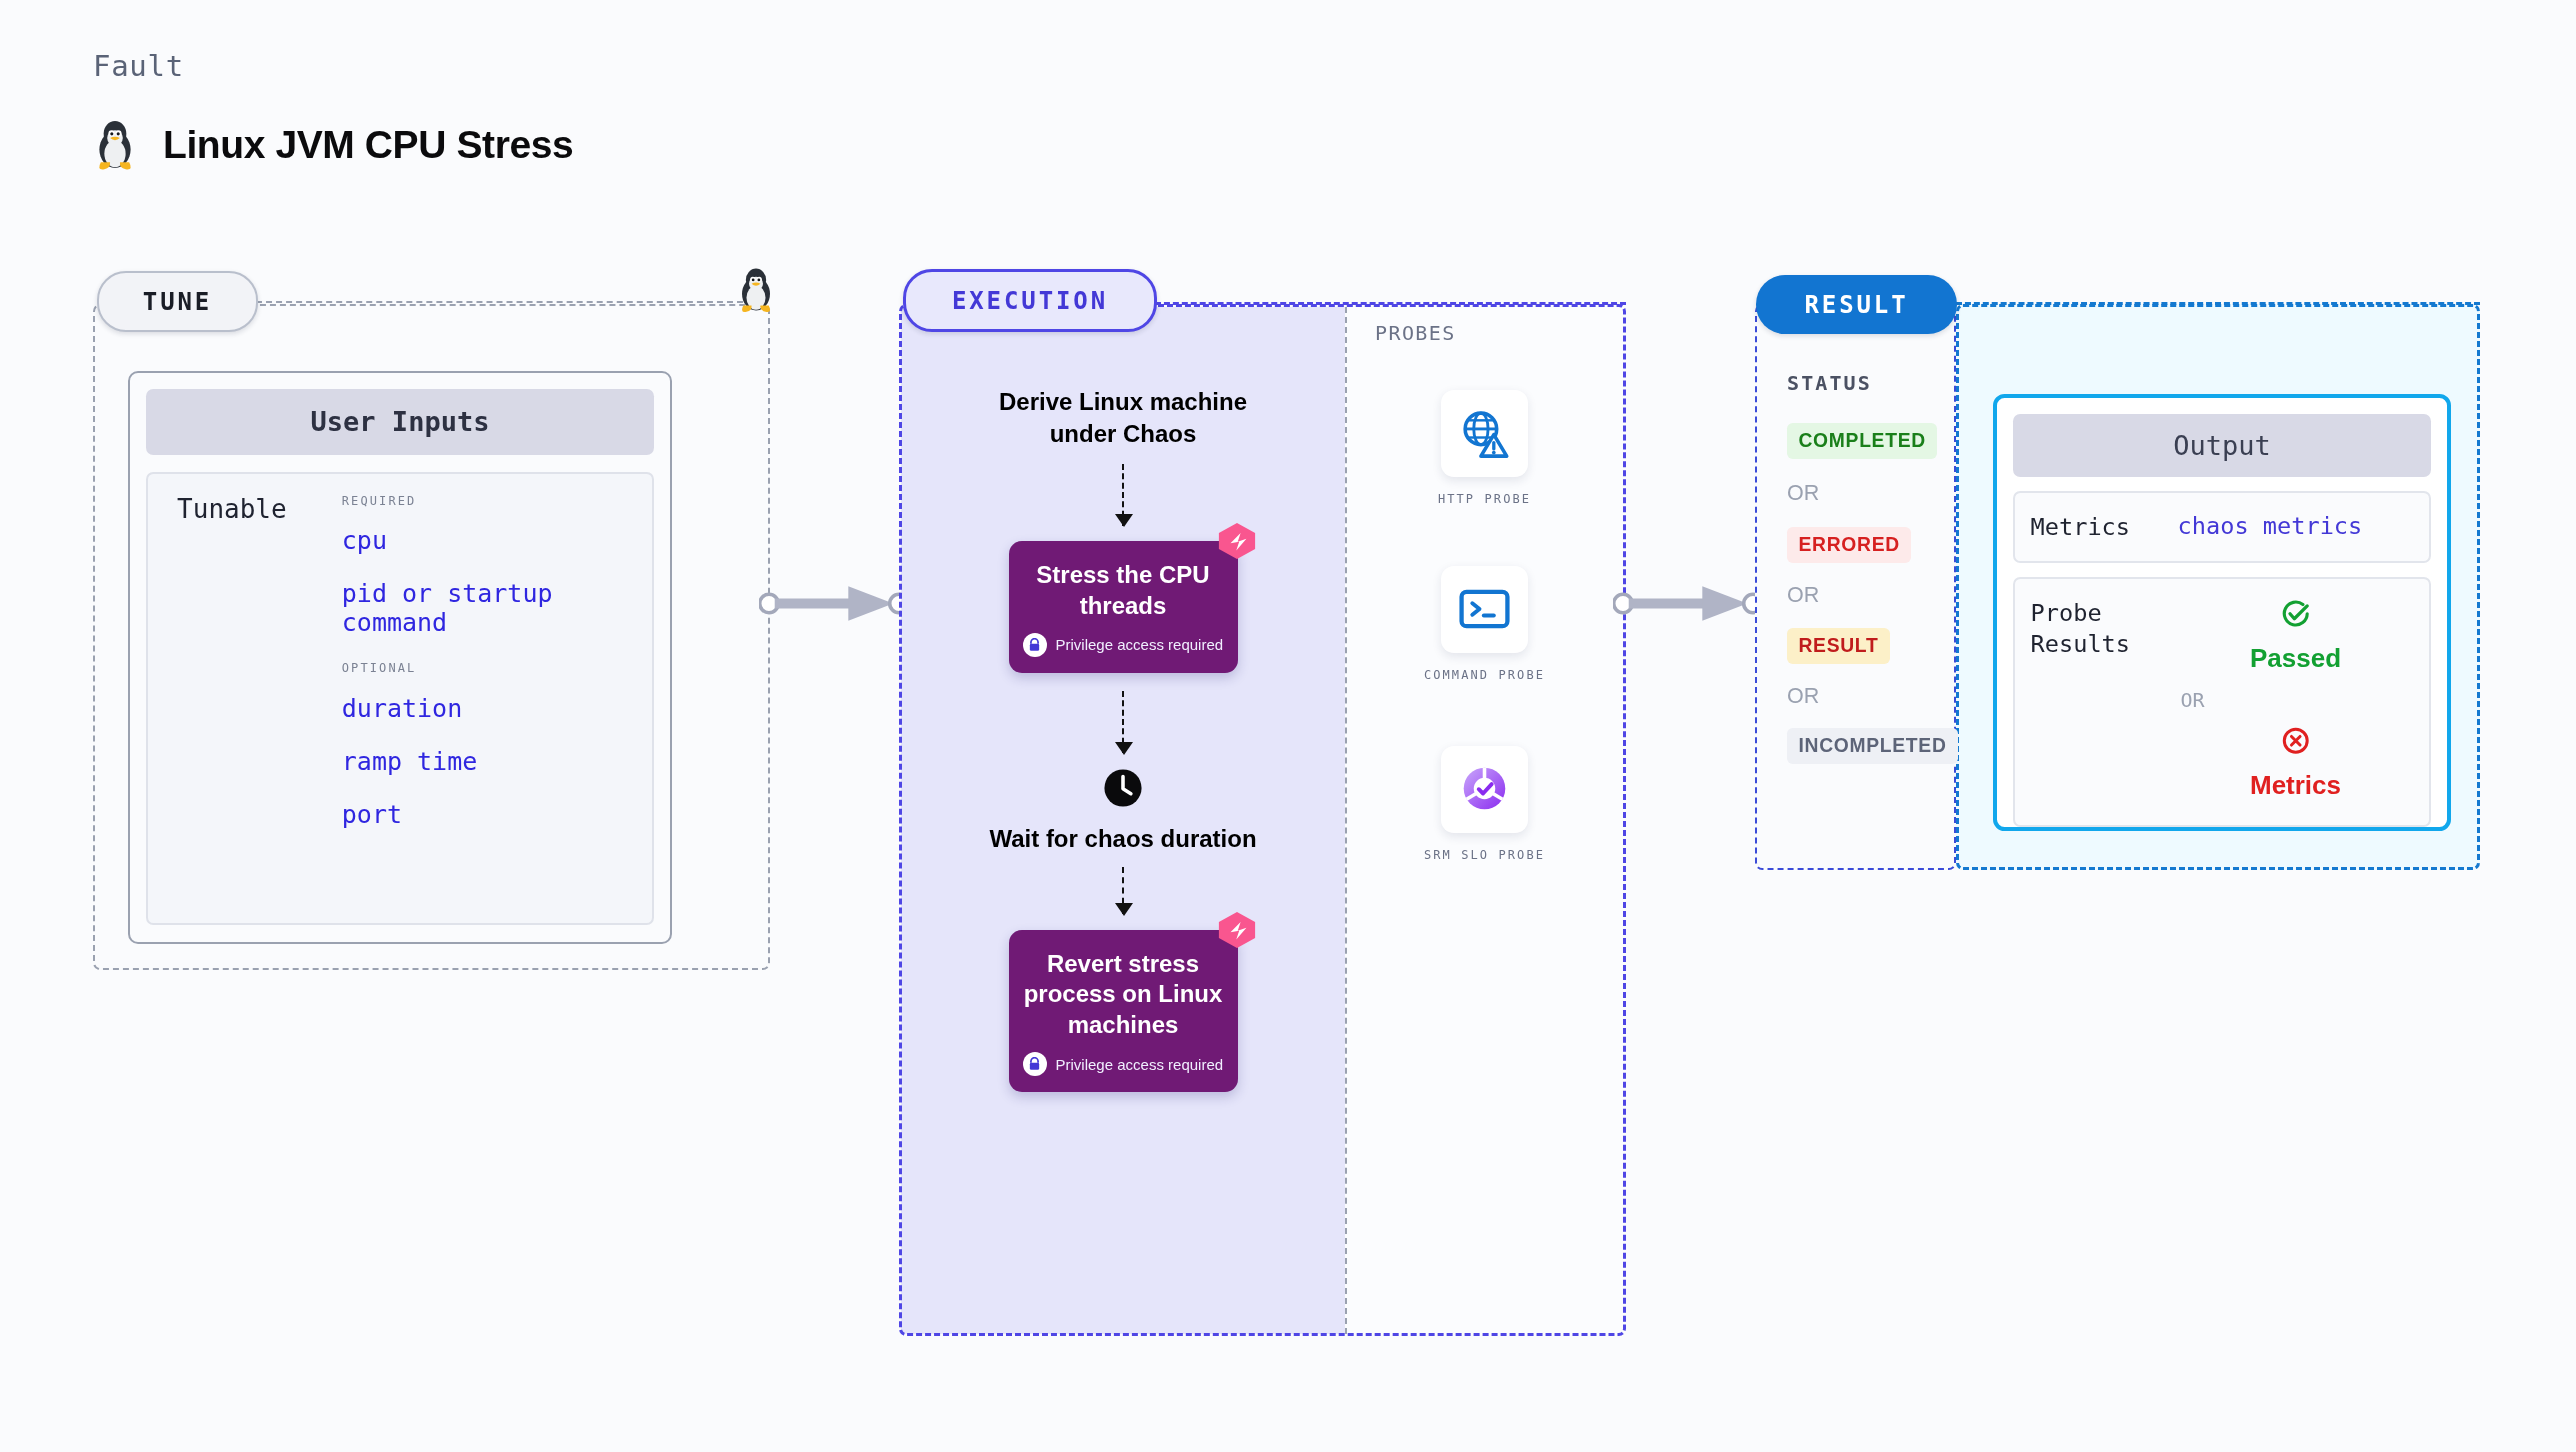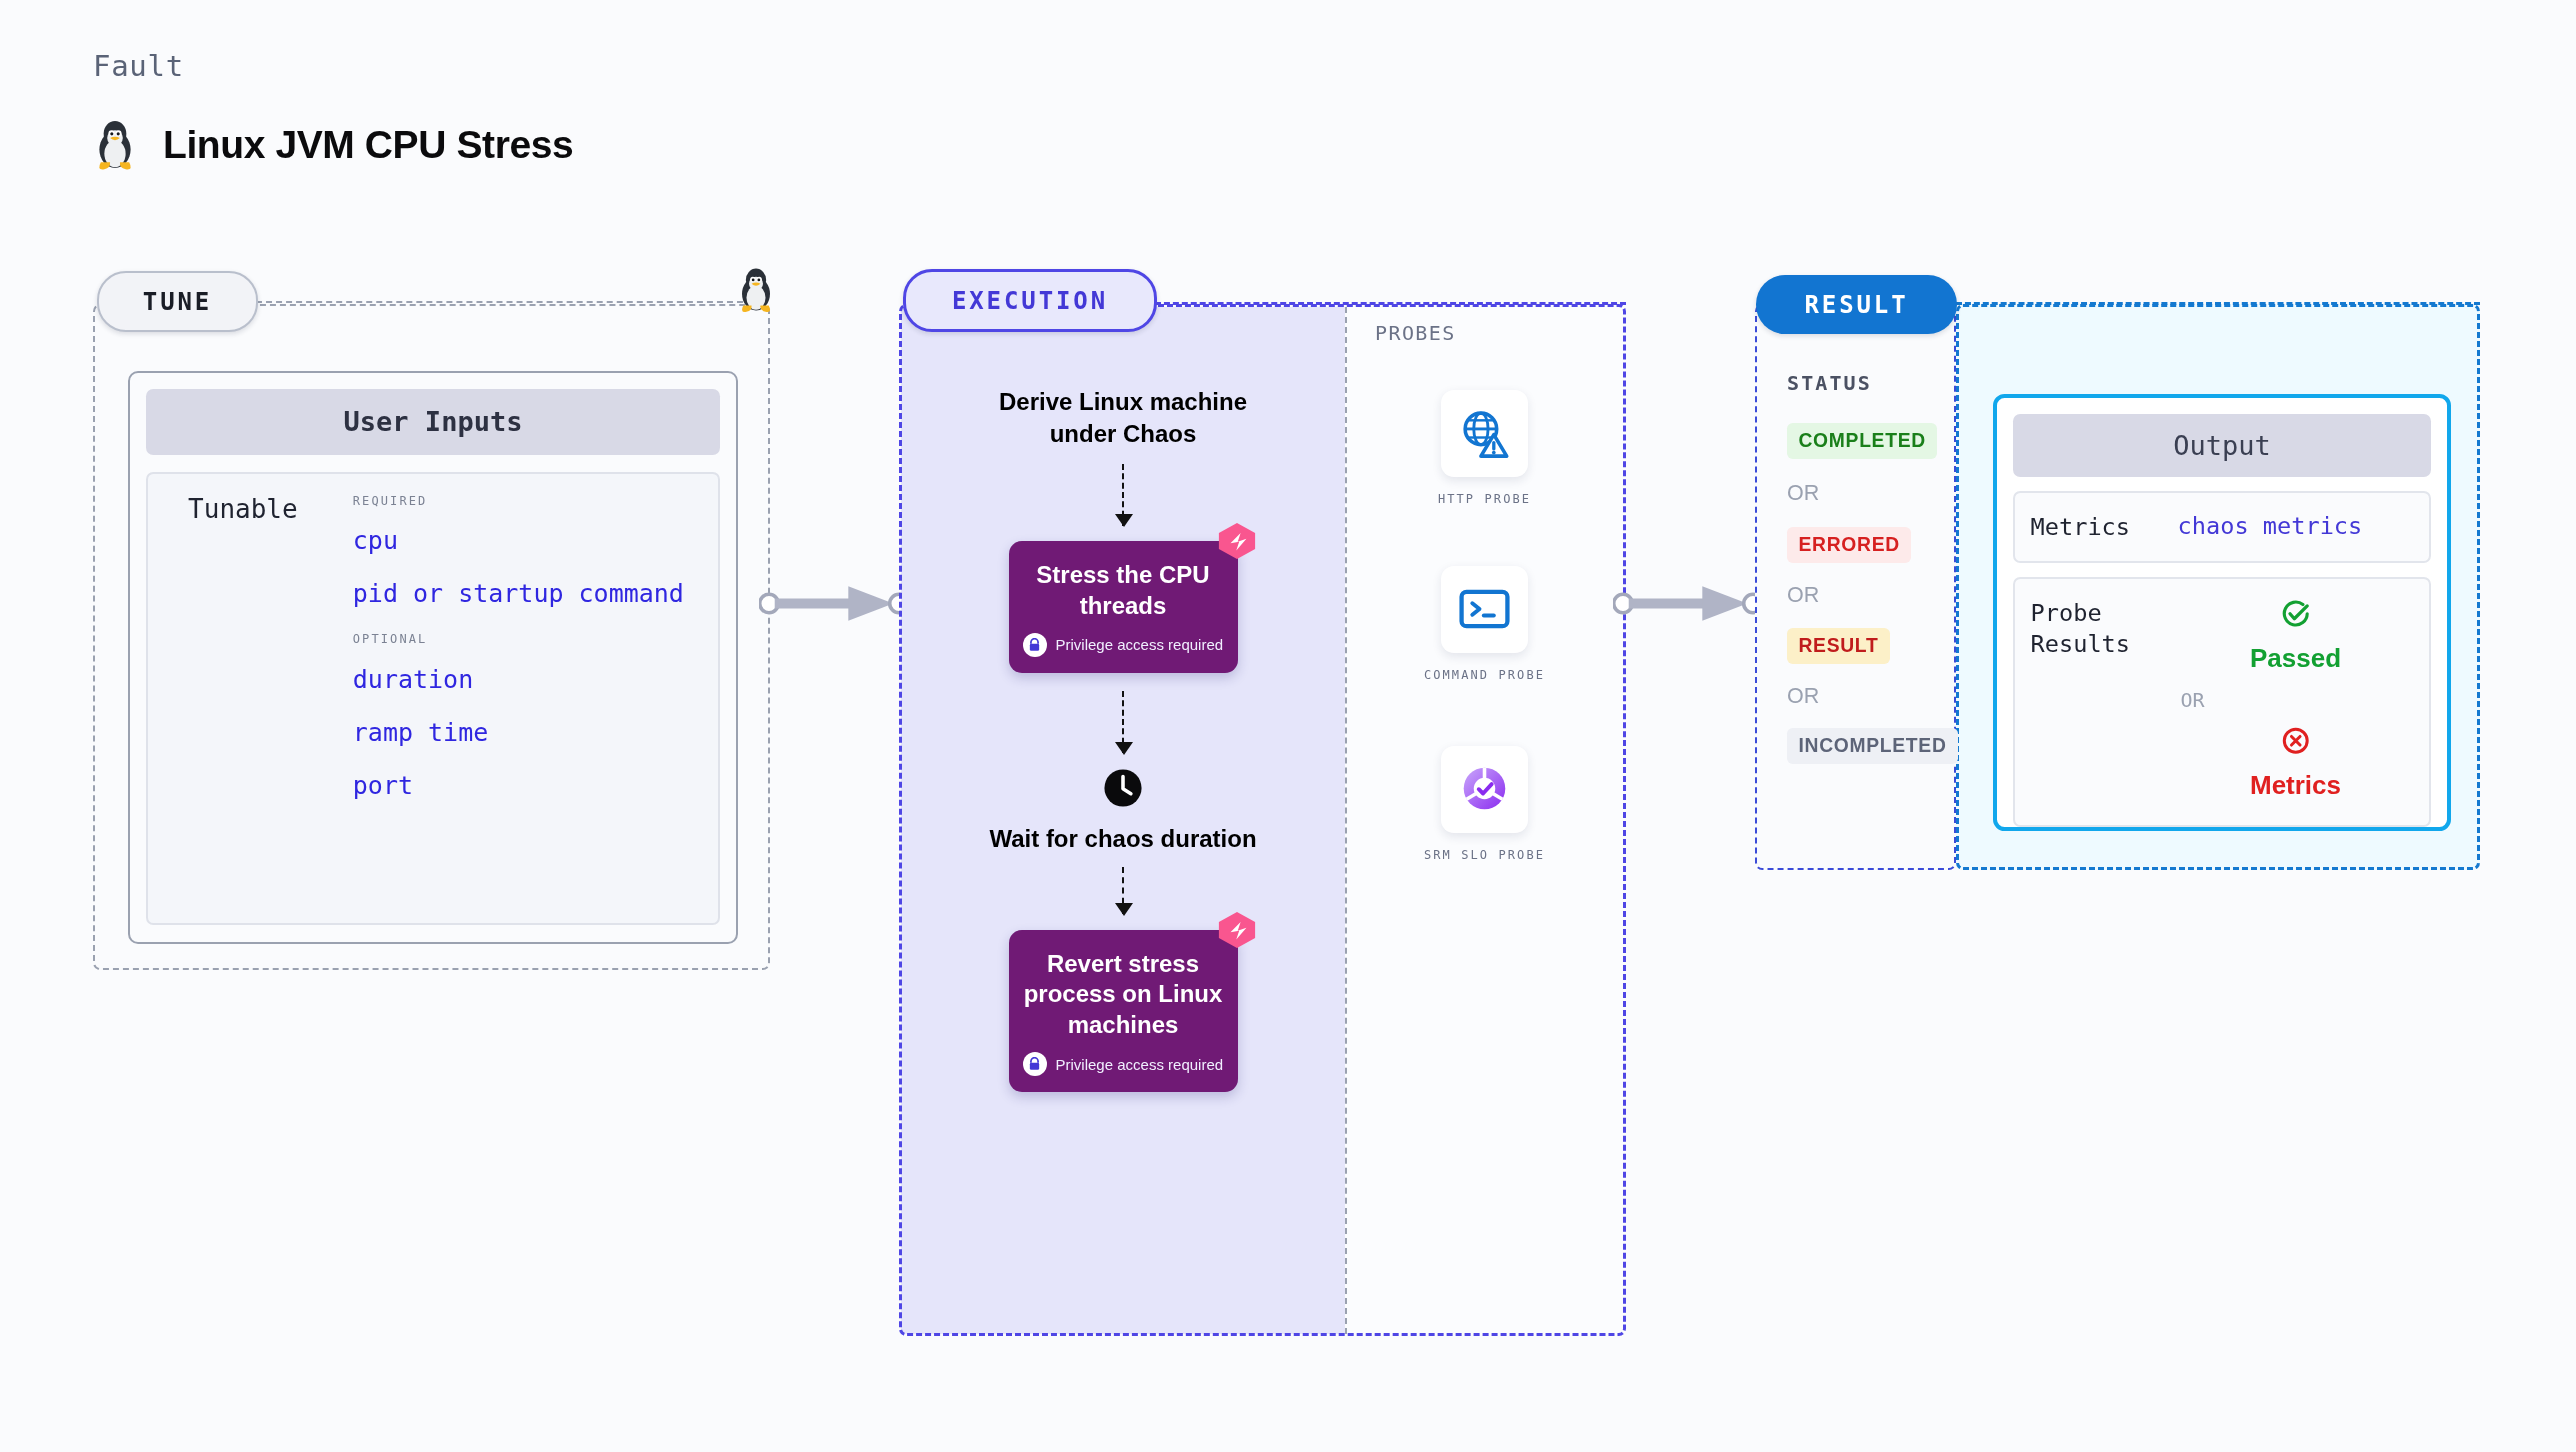--- a/index.html
+++ b/index.html
@@ -100,35 +100,35 @@
   .leader-tune { left: 256px; top: 301px; width: 487px; border-top-color: #9aa1b0; }
   .leader-exec { left: 1155px; top: 302px; width: 471px; border-top-color: #4f46e5; border-top-width: 3.6px; }
   .leader-result { left: 1956px; top: 302px; width: 524px; border-top-color: #1479d0; border-top-width: 3.6px; }
 
   
   .tux-seat { position: absolute; left: 736px; top: 266px; }
 
   
   .ui-card {
     position: absolute; left: 128px; top: 371px;
-    width: 610px; height: 573px;
+    width: 544px; height: 573px;
     border: 2.9px solid #9aa1b0; border-radius: 10px;
     background: #fafbfd; padding: 15.8px;
   }
   .ui-head {
     height: 66px; background: #d8d9e6; border-radius: 7.2px;
     display: flex; align-items: center; justify-content: center;
     font-family: "DejaVu Sans Mono", monospace;
     font-size: 27px; font-weight: bold; color: #2d3142;
   }
   .ui-body {
     margin-top: 17px; height: 453px;
     border: 2.1px solid #dfe2ea; border-radius: 7.2px;
     background: #f4f6fa;
-    display: flex; padding: 20px 26px;
+    display: flex; padding: 20px 15px;
   }
   .ui-body-label {
     width: 179px;
     font-family: "DejaVu Sans Mono", monospace;
     font-size: 26px; color: #1f2330; padding-left: 14.3px;
   }
   .ui-body-list { flex: 1; }
   .grp-title {
     font-family: "DejaVu Sans Mono", monospace;
     font-size: 12px; color: #7b8293; letter-spacing: 2.1px;

